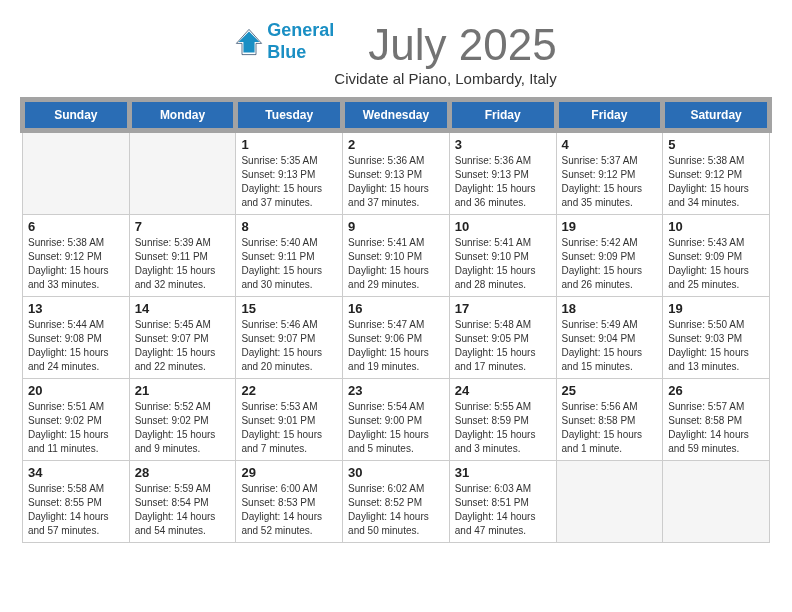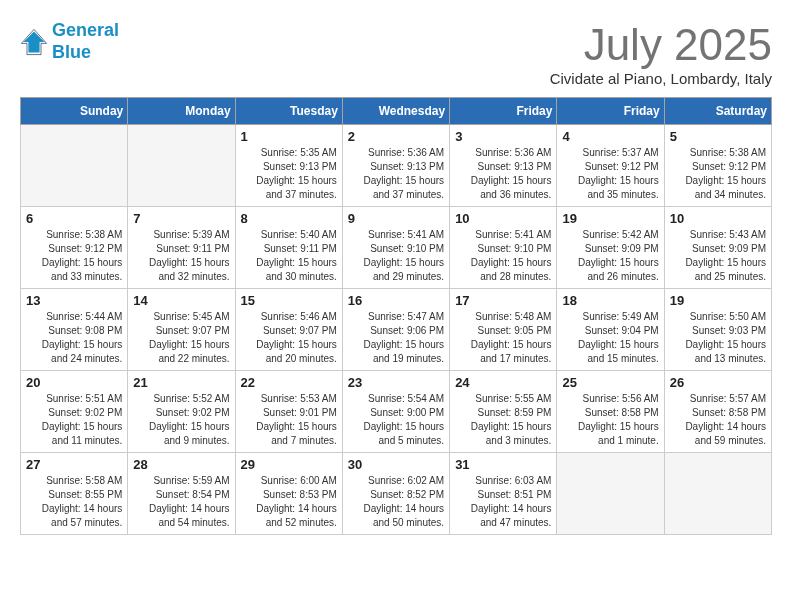--- a/index.html
+++ b/index.html
@@ -5,21 +5,21 @@
     * { box-sizing: border-box; margin: 0; padding: 0; }
     body {
       font-family: Arial, sans-serif;
       background: #fff;
       width: 792px;
       min-height: 612px;
       padding: 20px;
     }
     .header {
       display: flex;
-      justify-content: space-between;
+      justify-content: center;
       align-items: flex-start;
       margin-bottom: 10px;
     }
     .logo {
       display: flex;
       align-items: center;
       gap: 4px;
     }
     .logo-text {
       font-size: 18px;
@@ -48,24 +48,24 @@
     }
     .calendar {
       width: 100%;
       border-collapse: collapse;
       font-size: 11px;
     }
     .calendar th {
       background: #2a6db5;
       color: #fff;
       padding: 6px 4px;
-      text-align: right;
+      text-align: center;
       font-weight: bold;
       font-size: 12px;
-      border: 1px solid #a3a3a3;
+      border: 5px solid #a3a3a3;
     }
     .calendar td {
       border: 1px solid #ccc;
       vertical-align: top;
       padding: 4px 5px;
       width: calc(100% / 7);
       height: 80px;
       background: #fff;
     }
     .calendar td.empty {
@@ -75,21 +75,20 @@
       font-weight: bold;
       font-size: 13px;
       color: #222;
       display: block;
       margin-bottom: 2px;
     }
     .day-info {
       color: #333;
       font-size: 10px;
       line-height: 1.4;
-      text-align: right;
     }
     .week-row td {
       background: #fff;
     }
     .week-row:nth-child(odd) td:not(.empty) {
       background: #fff;
     }
   </style>
 </head>
 <body>
@@ -235,21 +234,21 @@
           <span class="day-number">25</span>
           <div class="day-info">Sunrise: 5:56 AM<br>Sunset: 8:58 PM<br>Daylight: 15 hours and 1 minute.</div>
         </td>
         <td>
           <span class="day-number">26</span>
           <div class="day-info">Sunrise: 5:57 AM<br>Sunset: 8:58 PM<br>Daylight: 14 hours and 59 minutes.</div>
         </td>
       </tr>
       <tr class="week-row">
         <td>
-          <span class="day-number">27</span>
+          <span class="day-number">34</span>
           <div class="day-info">Sunrise: 5:58 AM<br>Sunset: 8:55 PM<br>Daylight: 14 hours and 57 minutes.</div>
         </td>
         <td>
           <span class="day-number">28</span>
           <div class="day-info">Sunrise: 5:59 AM<br>Sunset: 8:54 PM<br>Daylight: 14 hours and 54 minutes.</div>
         </td>
         <td>
           <span class="day-number">29</span>
           <div class="day-info">Sunrise: 6:00 AM<br>Sunset: 8:53 PM<br>Daylight: 14 hours and 52 minutes.</div>
         </td>

